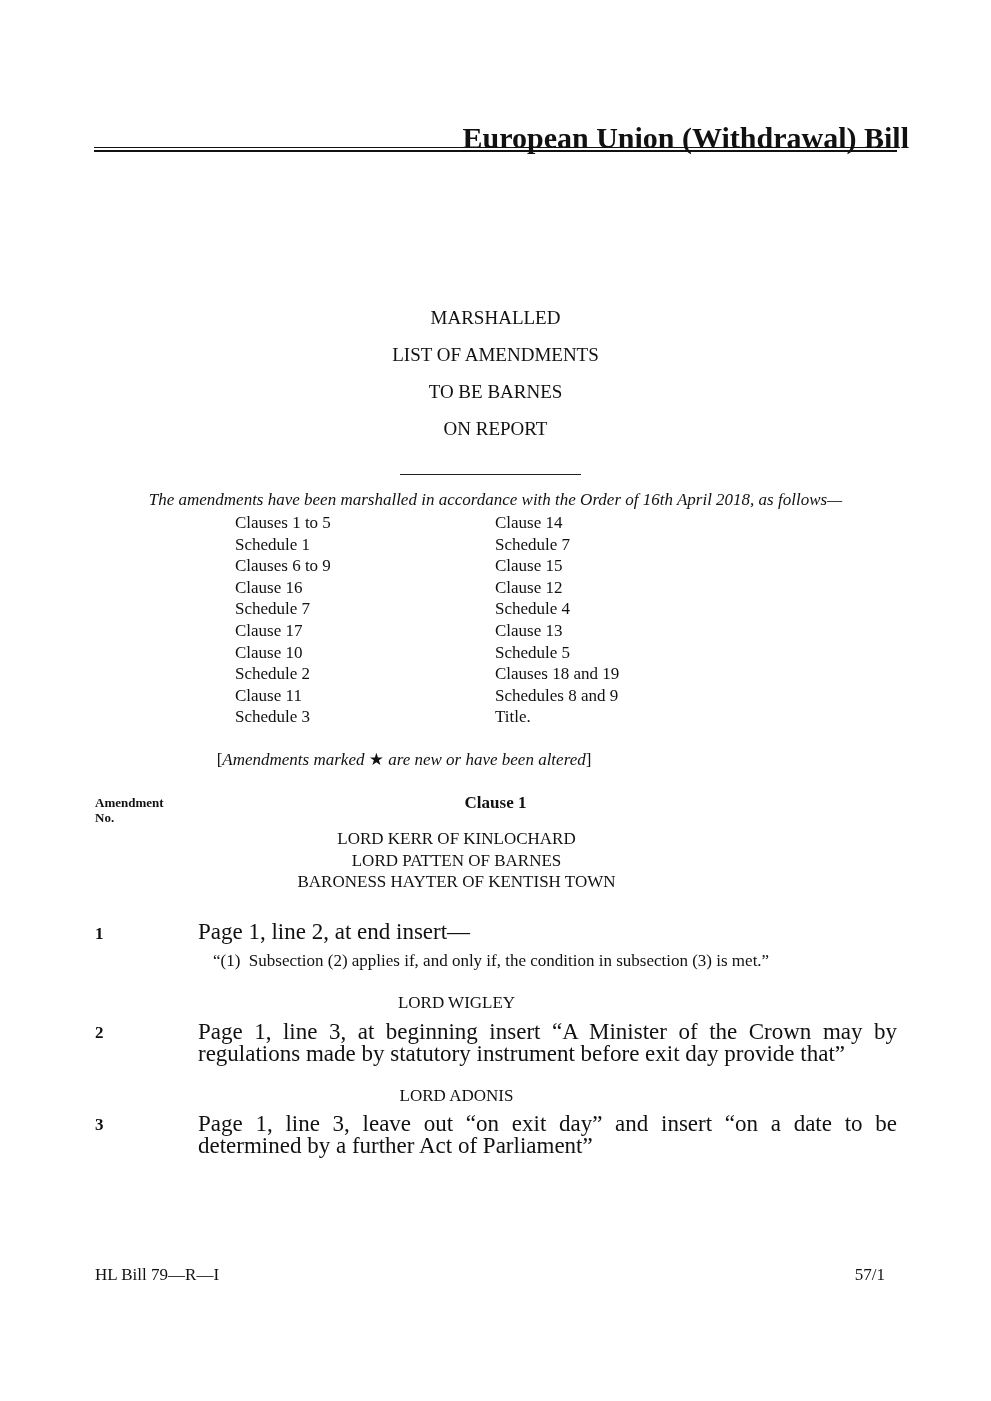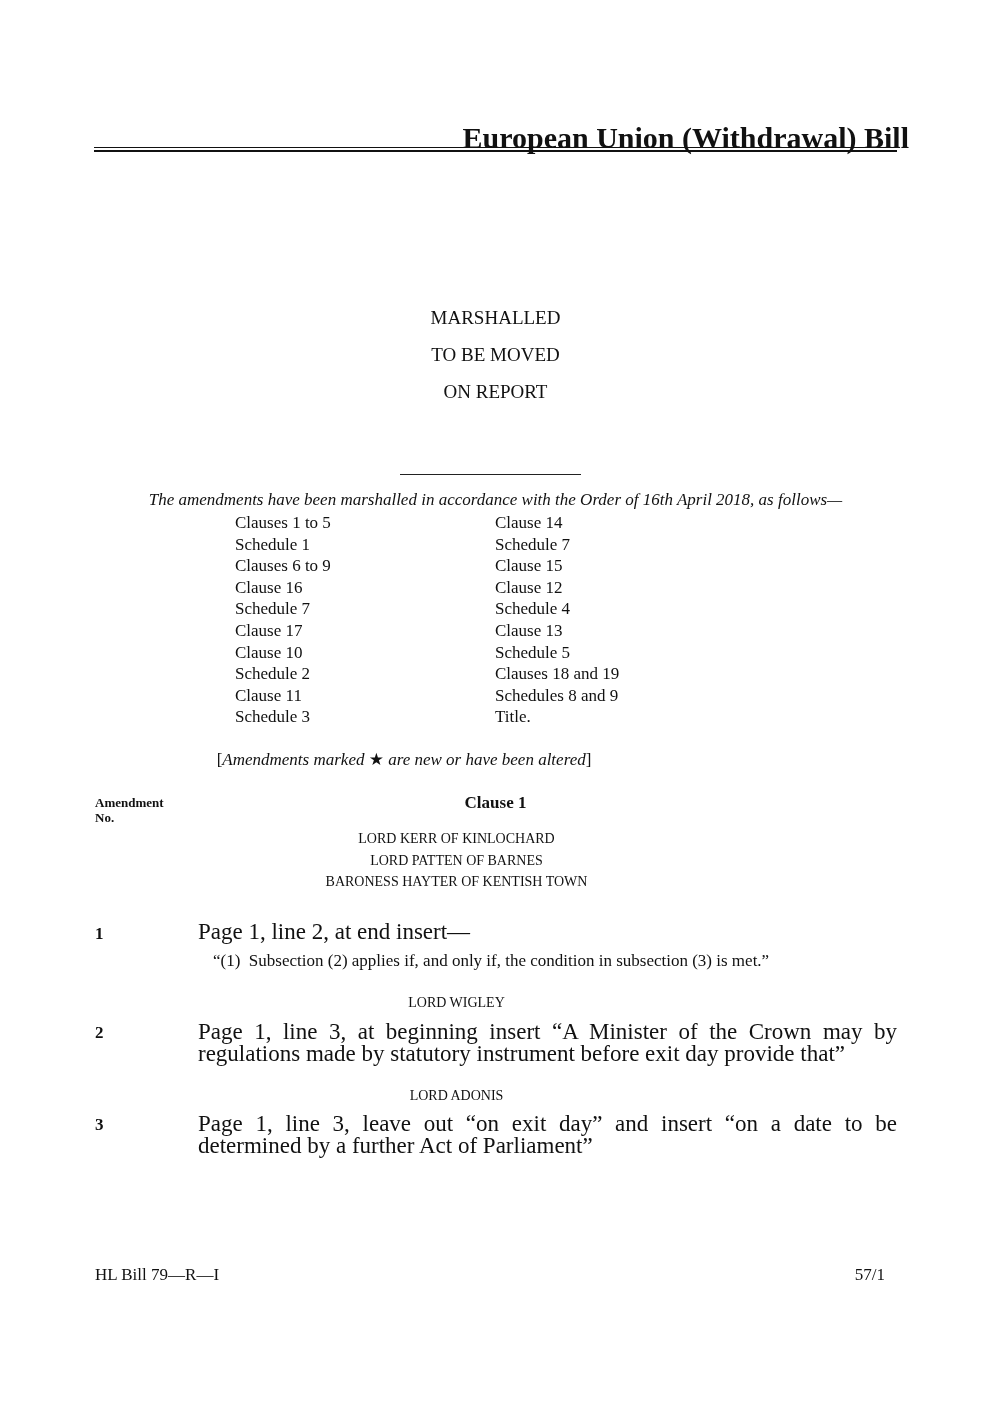--- a/index.html
+++ b/index.html
@@ -112,21 +112,21 @@
       text-align: center;
       font-size: 17px;
       font-weight: bold;
       line-height: 22px;
     }
     .sponsors {
       position: absolute;
       left: 0;
       width: 913px;
       text-align: center;
-      font-size: 14px;
+      font-size: 17px;
       line-height: 21.5px;
     }
     .amend-number {
       position: absolute;
       left: 95px;
       font-size: 17px;
       font-weight: bold;
       line-height: 22px;
     }
     .amend-text {
@@ -164,21 +164,22 @@
   </style>
 </head>
 <body>
 
 <h1 class="page-title">European Union (Withdrawal) Bill</h1>
 <div class="title-rule-thin"></div>
 <div class="title-rule-thick"></div>
 
 <div class="heading-block">
   <div class="heading-line">MARSHALLED</div>
-  <div class="heading-line">TO BE MOVED</div>
+  <div class="heading-line">LIST OF AMENDMENTS</div>
+  <div class="heading-line">TO BE BARNES</div>
   <div class="heading-line">ON REPORT</div>
 </div>
 <div class="short-rule"></div>
 
 <div class="intro">The amendments have been marshalled in accordance with the Order of 16th April 2018, as follows—</div>
 
 <div class="order-list">
   <div class="order-col left">
     <div class="order-item">Clauses 1 to 5</div>
     <div class="order-item">Schedule 1</div>

